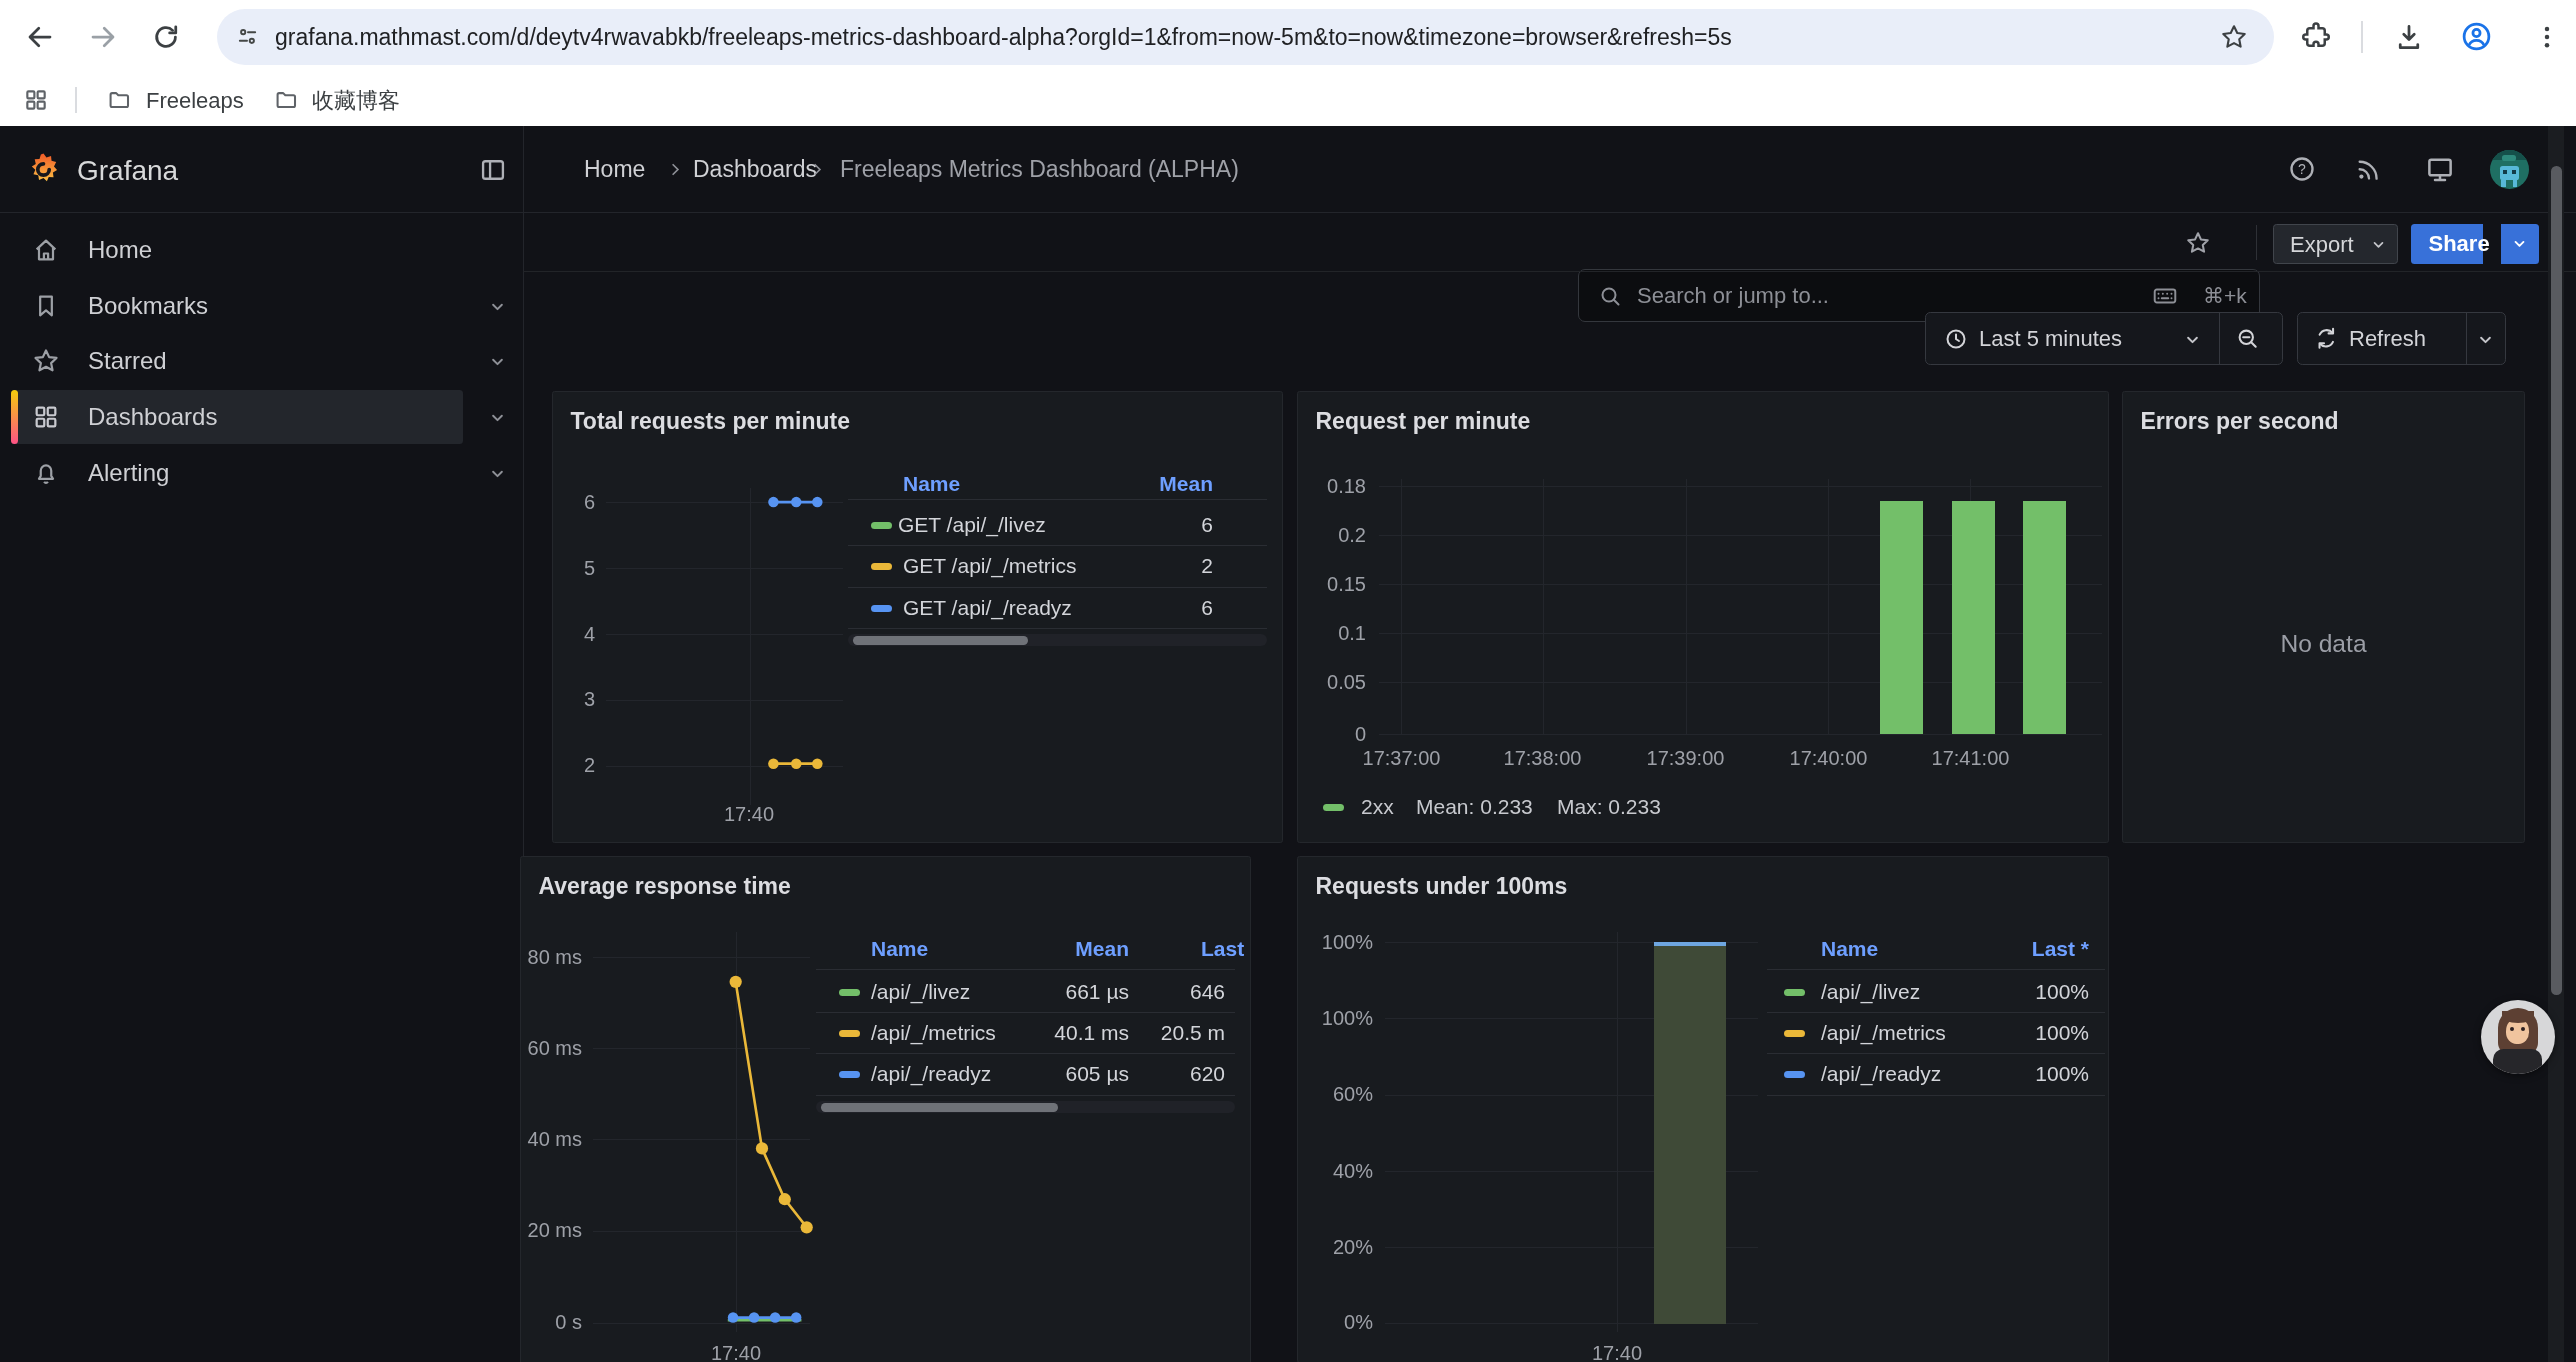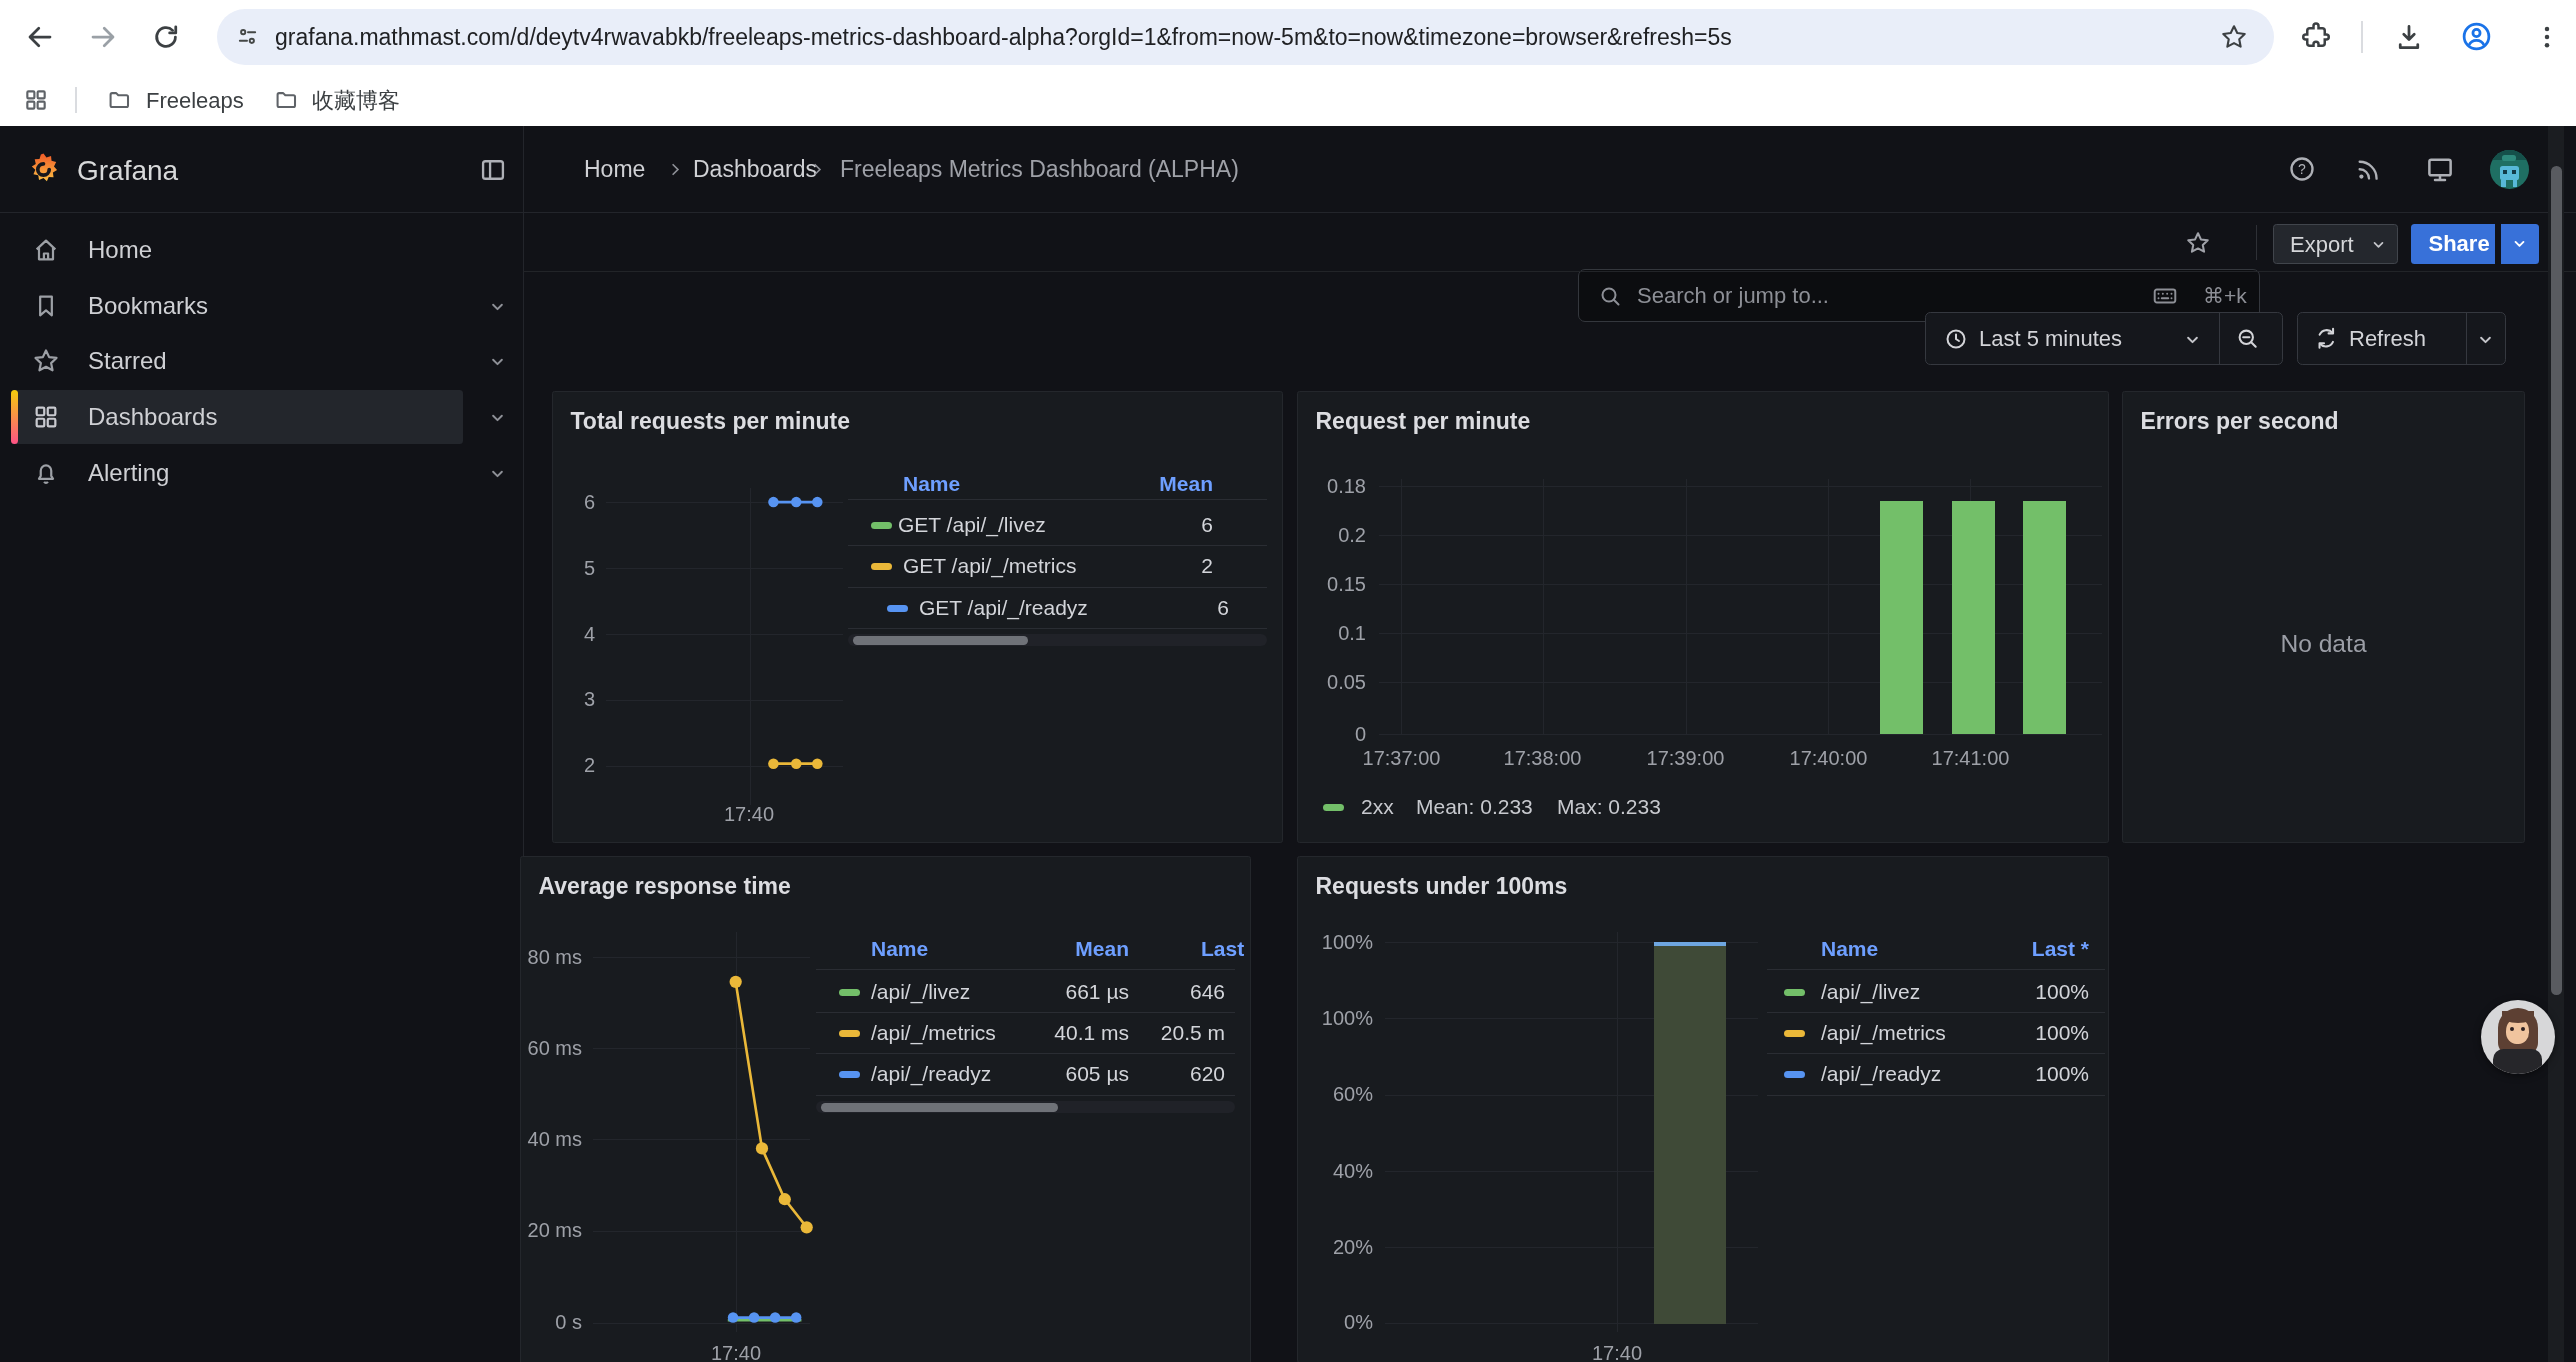--- a/index.html
+++ b/index.html
@@ -289,21 +289,21 @@
   </div>
   <div class="abs" style="left:2256px;top:225px;width:0.9px;height:35px;background:#2e3036"></div>
   <div class="btn" style="left:2273px;top:224px;width:125px;height:40px;background:#24272d;border:0.9px solid #41454c">
     <span class="abs" style="left:16px;top:0;line-height:39px">Export</span>
     <span class="abs" style="right:8.8px;top:9.6px;color:#c4c5ca">
       <svg width="19" height="19" viewBox="0 0 24 24" fill="none" stroke="currentColor" stroke-width="2.2" stroke-linecap="round" stroke-linejoin="round">
           <path d="M7 10l5 5 5-5"></path>
         </svg>
     </span>
   </div>
-  <div class="btn" style="left:2411px;top:224px;width:84px;height:40px;background:#3871d9;border-radius:3.5px 0 0 3.5px;color:#fff;font-weight:700">
+  <div class="btn" style="left:2411px;top:224px;width:72px;height:40px;background:#3871d9;border-radius:3.5px 0 0 3.5px;color:#fff;font-weight:700">
     <span class="abs" style="left:17.5px;top:0;line-height:40px">Share</span>
   </div>
   <div class="btn" style="left:2501px;top:224px;width:38px;height:40px;background:#3871d9;border-radius:0 3.5px 3.5px 0;color:#fff">
     <span class="abs" style="left:8.8px;top:9.6px">
       <svg width="19" height="19" viewBox="0 0 24 24" fill="none" stroke="currentColor" stroke-width="2.4" stroke-linecap="round" stroke-linejoin="round">
           <path d="M7 10l5 5 5-5"></path>
         </svg>
     </span>
   </div>
 
@@ -378,21 +378,21 @@
       <div class="lname" style="left:345px;top:0">GET /api/_/livez</div>
       <div class="lname tr" style="left:528px;top:0;width:132px">6</div>
     </div>
     <div class="sep" style="left:295px;top:153px;width:419px"></div>
     <div class="abs" style="left:0;top:161px;width:731px;height:26px">
       <div class="chip" style="left: 318px; background: rgb(234, 184, 57);"></div>
       <div class="lname" style="left:350px;top:0">GET /api/_/metrics</div>
       <div class="lname tr" style="left:528px;top:0;width:132px">2</div>
     </div>
     <div class="sep" style="left:295px;top:195px;width:419px"></div>
-    <div class="abs" style="left:16px;top:203px;width:731px;height:26px">
+    <div class="abs" style="left:0;top:203px;width:731px;height:26px">
       <div class="chip" style="left: 318px; background: rgb(87, 148, 242);"></div>
       <div class="lname" style="left:350px;top:0">GET /api/_/readyz</div>
       <div class="lname tr" style="left:528px;top:0;width:132px">6</div>
     </div>
     <div class="sep" style="left:295px;top:236px;width:419px"></div>
     <div class="hscroll" style="left:295px;top:242px;width:419px">
       <div class="hthumb" style="left:5.3px;top:1.8px;width:175px"></div>
     </div>
   </div>
 

